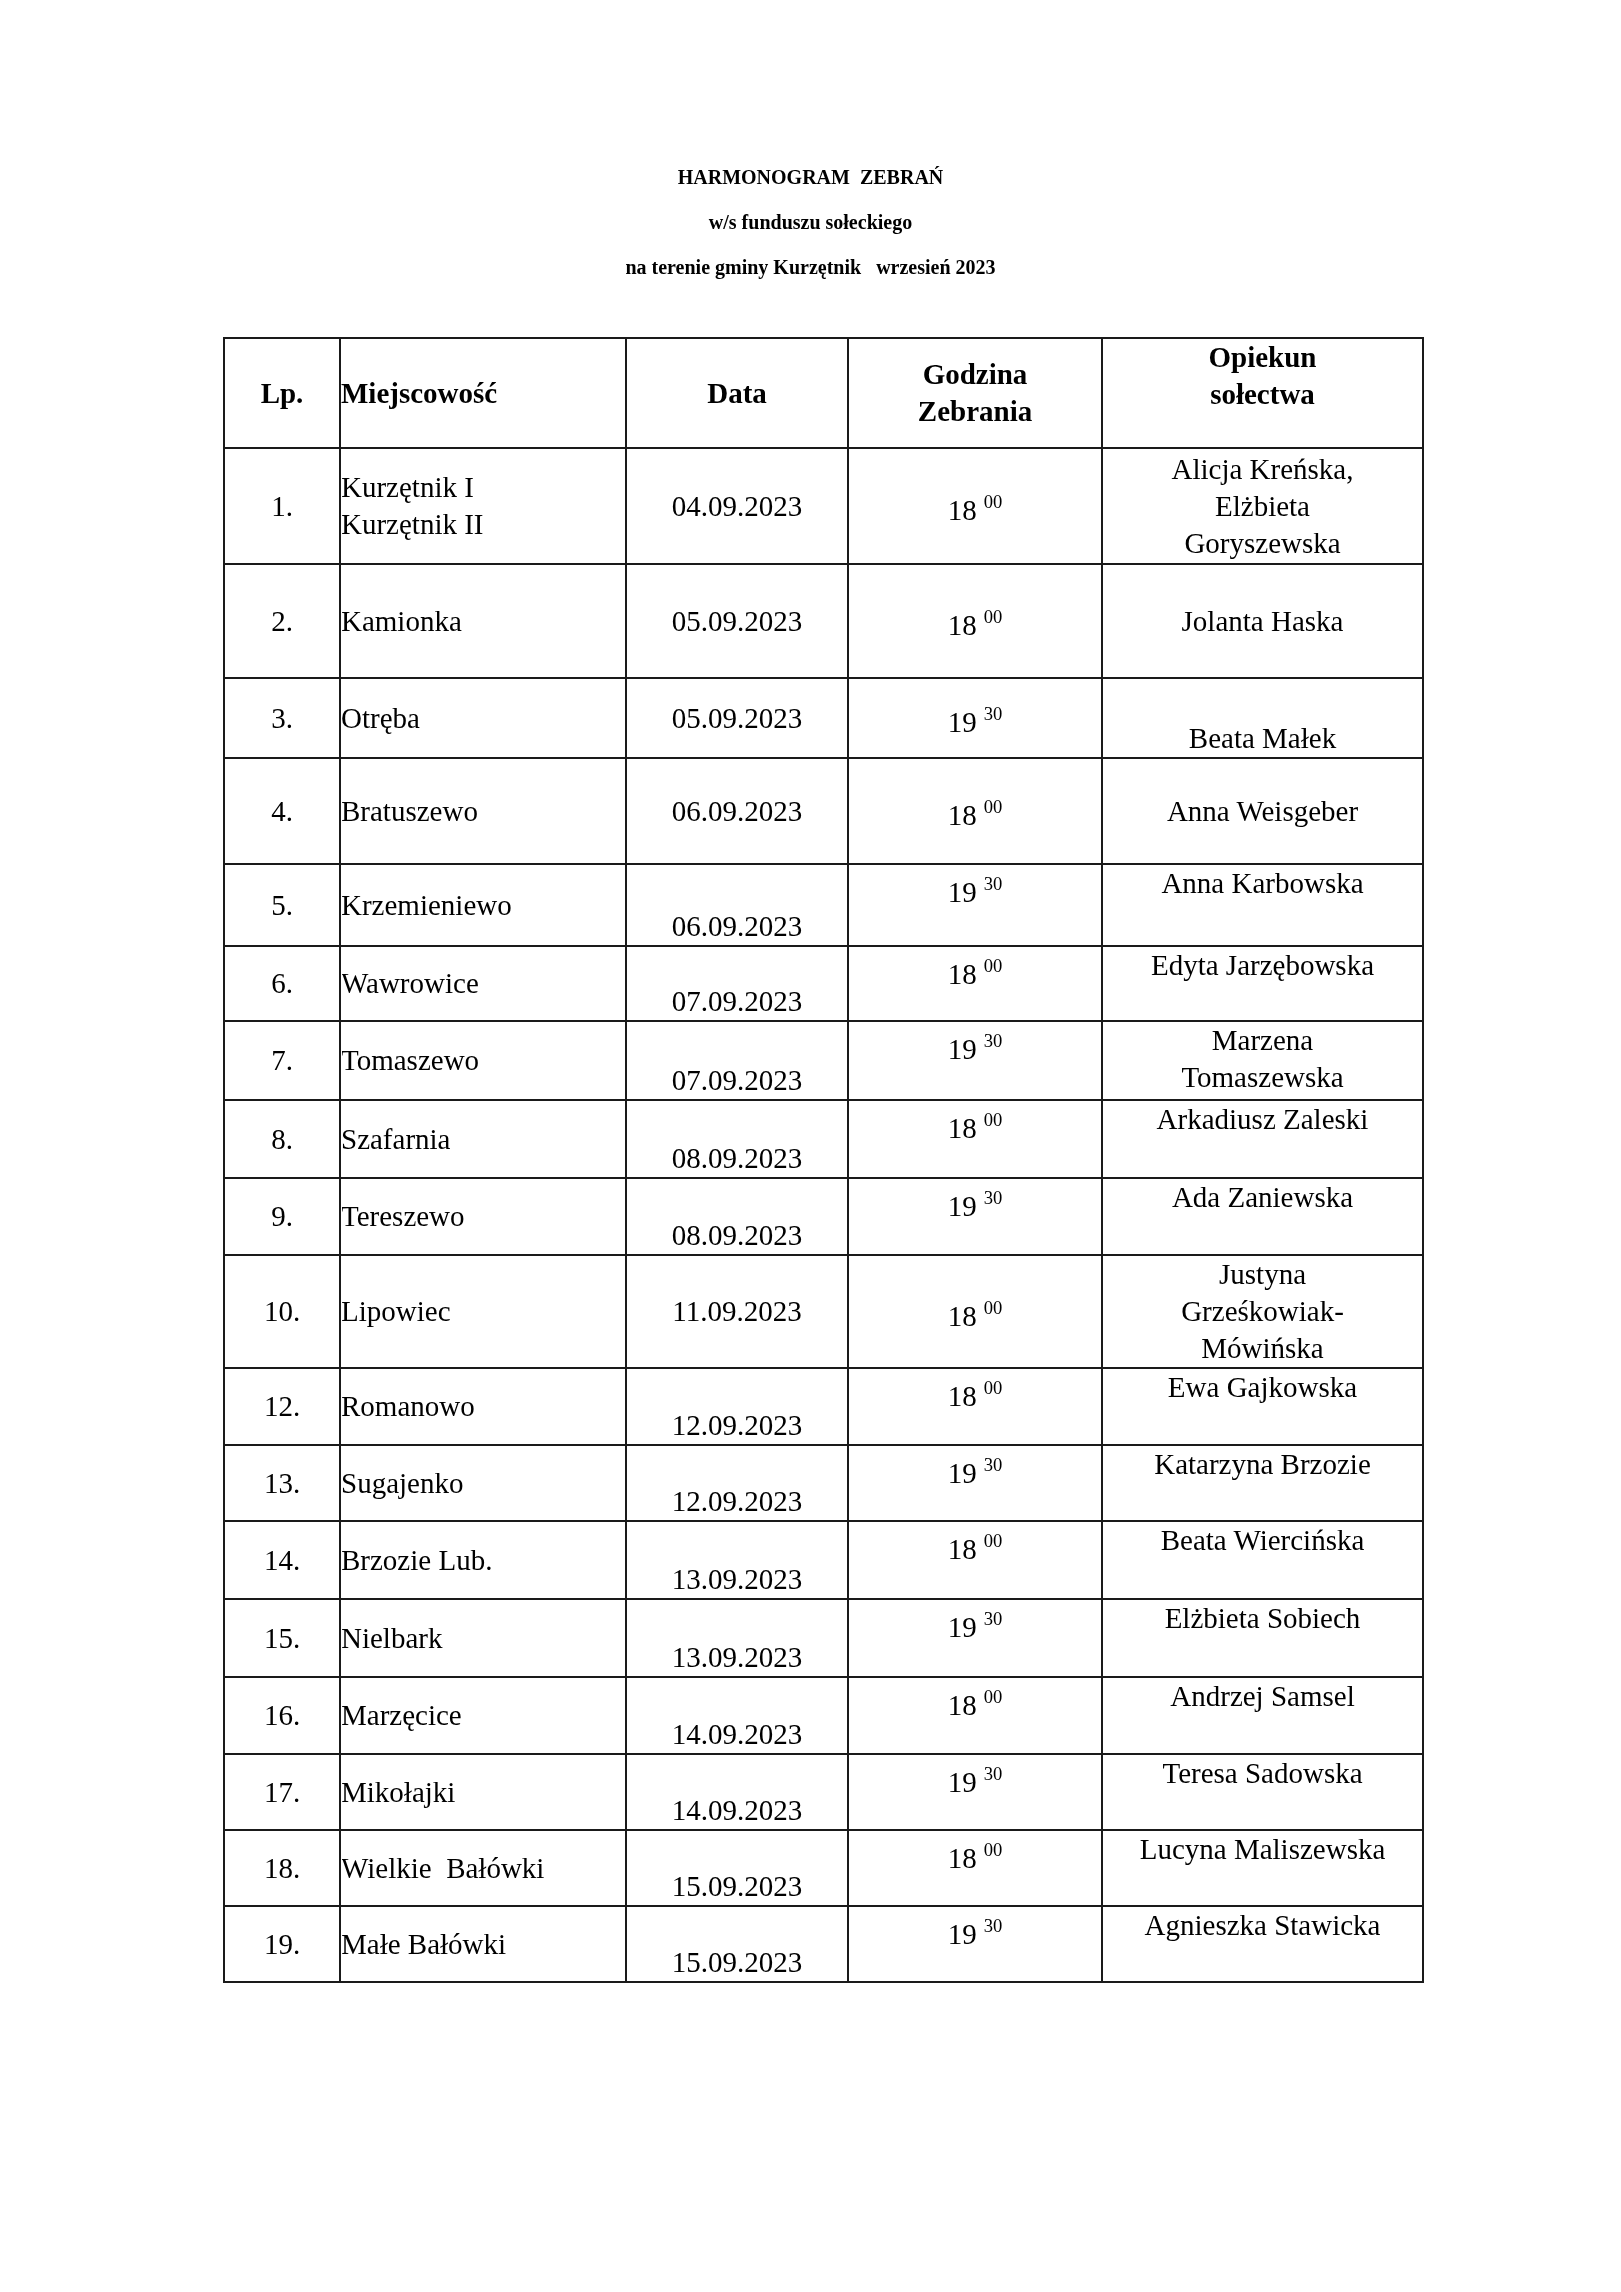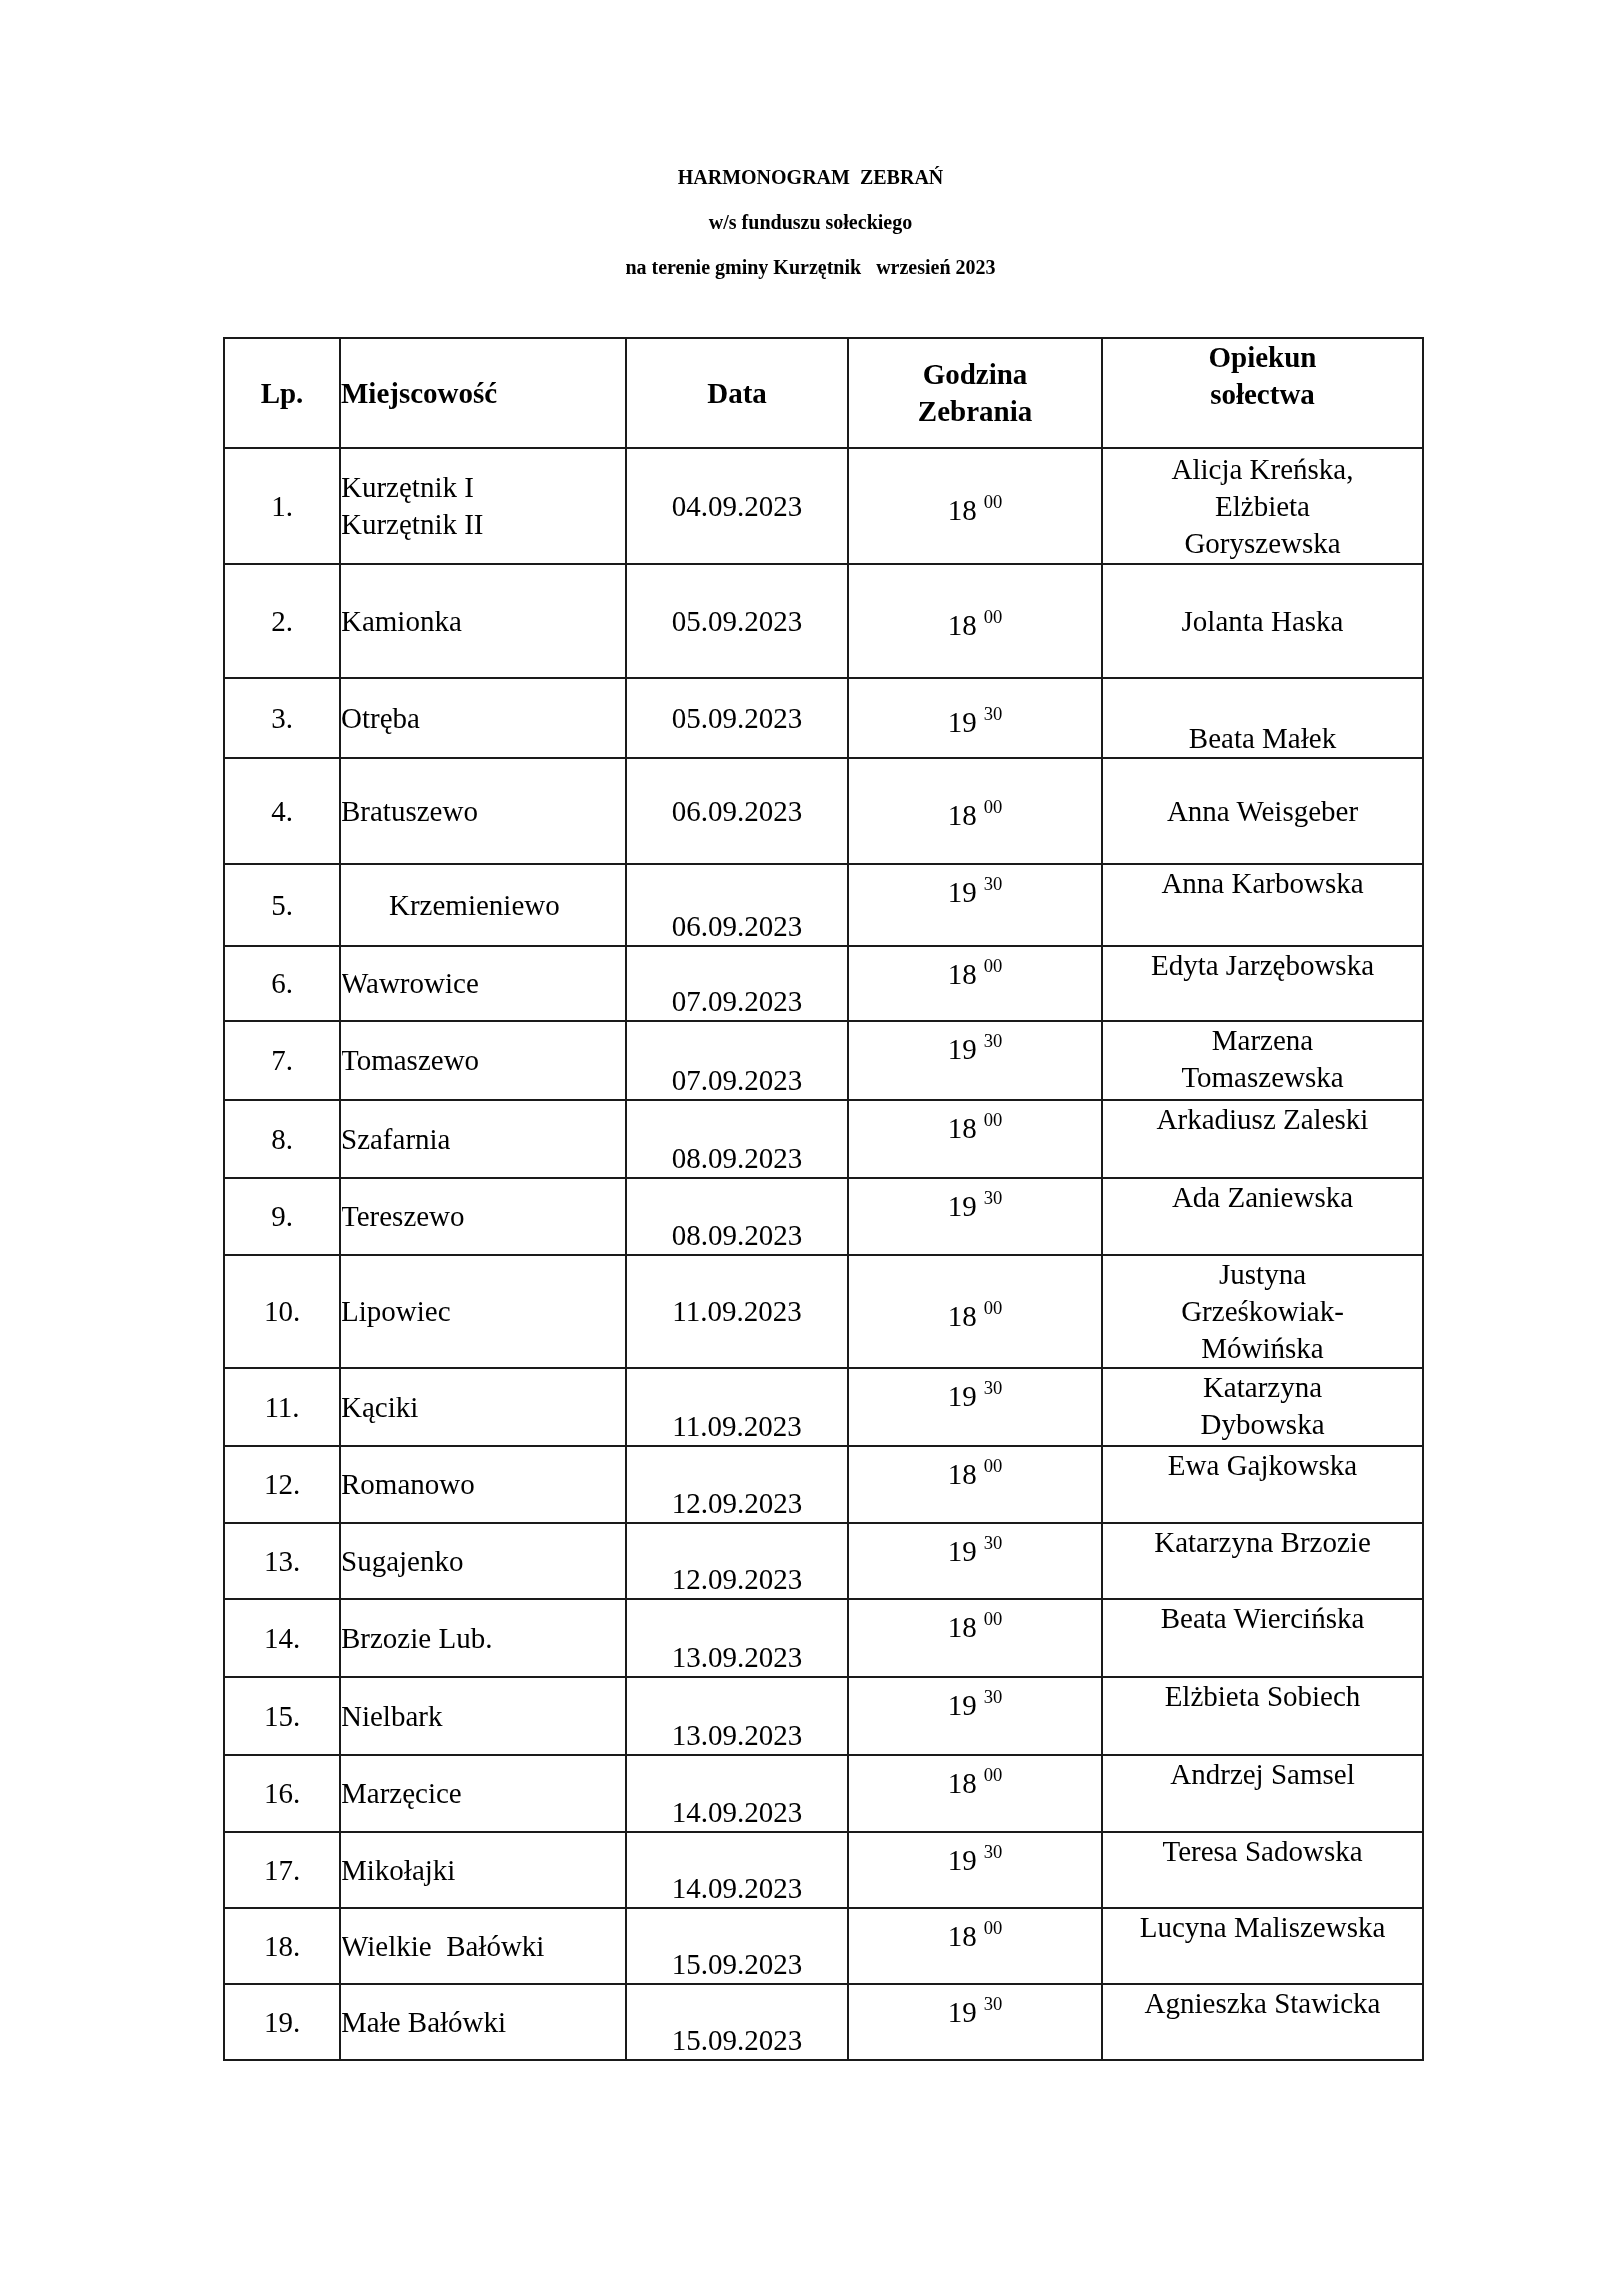--- a/index.html
+++ b/index.html
@@ -110,21 +110,21 @@
       </tr>
       <tr style="height: 106px;">
         <td class="cell-lp" style="vertical-align: middle;">4.</td>
         <td class="cell-place" style="vertical-align: middle;">Bratuszewo</td>
         <td class="cell-date" style="vertical-align: middle;">06.09.2023</td>
         <td class="cell-time" style="vertical-align: middle;"><span>18</span><span class="sup">00</span></td>
         <td class="cell-caretaker" style="vertical-align: middle;">Anna Weisgeber</td>
       </tr>
       <tr style="height: 82px;">
         <td class="cell-lp" style="vertical-align: middle;">5.</td>
-        <td class="cell-place" style="vertical-align: middle; padding-left: 48px;">Krzemieniewo</td>
+        <td class="cell-place" style="vertical-align: middle;">Krzemieniewo</td>
         <td class="cell-date pad-bottom" style="vertical-align: bottom;">06.09.2023</td>
         <td class="cell-time pad-top" style="vertical-align: top;"><span>19</span><span class="sup">30</span></td>
         <td class="cell-caretaker pad-top" style="vertical-align: top;">Anna Karbowska</td>
       </tr>
       <tr style="height: 75px;">
         <td class="cell-lp" style="vertical-align: middle;">6.</td>
         <td class="cell-place" style="vertical-align: middle;">Wawrowice</td>
         <td class="cell-date pad-bottom" style="vertical-align: bottom;">07.09.2023</td>
         <td class="cell-time pad-top" style="vertical-align: top;"><span>18</span><span class="sup">00</span></td>
         <td class="cell-caretaker pad-top" style="vertical-align: top;">Edyta Jarzębowska</td>
@@ -153,28 +153,20 @@
       </tr>
       <tr style="height: 108px;">
         <td class="cell-lp" style="vertical-align: middle;">10.</td>
         <td class="cell-place" style="vertical-align: middle;">Lipowiec</td>
         <td class="cell-date" style="vertical-align: middle;">11.09.2023</td>
         <td class="cell-time" style="vertical-align: middle;"><span>18</span><span class="sup">00</span></td>
         <td class="cell-caretaker" style="vertical-align: middle;">Justyna
 Grześkowiak-
 Mówińska</td>
       </tr>
-      <tr style="height: 78px;">
-        <td class="cell-lp" style="vertical-align: middle;">11.</td>
-        <td class="cell-place" style="vertical-align: middle;">Kąciki</td>
-        <td class="cell-date pad-bottom" style="vertical-align: bottom;">11.09.2023</td>
-        <td class="cell-time pad-top" style="vertical-align: top;"><span>19</span><span class="sup">30</span></td>
-        <td class="cell-caretaker pad-top" style="vertical-align: top;">Katarzyna
-Dybowska</td>
-      </tr>
       <tr style="height: 77px;">
         <td class="cell-lp" style="vertical-align: middle;">12.</td>
         <td class="cell-place" style="vertical-align: middle;">Romanowo</td>
         <td class="cell-date pad-bottom" style="vertical-align: bottom;">12.09.2023</td>
         <td class="cell-time pad-top" style="vertical-align: top;"><span>18</span><span class="sup">00</span></td>
         <td class="cell-caretaker pad-top" style="vertical-align: top;">Ewa Gajkowska</td>
       </tr>
       <tr style="height: 76px;">
         <td class="cell-lp" style="vertical-align: middle;">13.</td>
         <td class="cell-place" style="vertical-align: middle;">Sugajenko</td>

